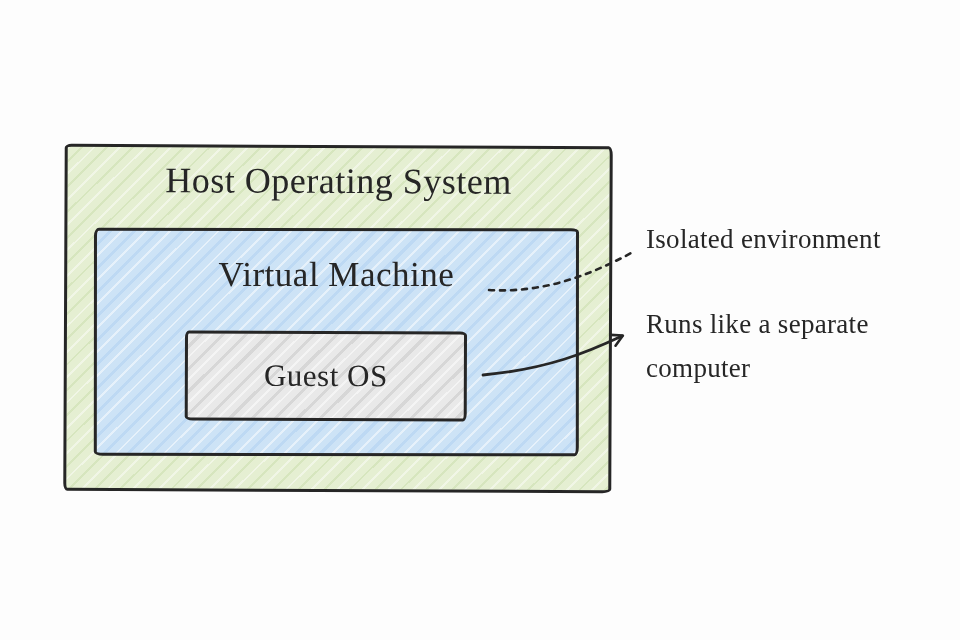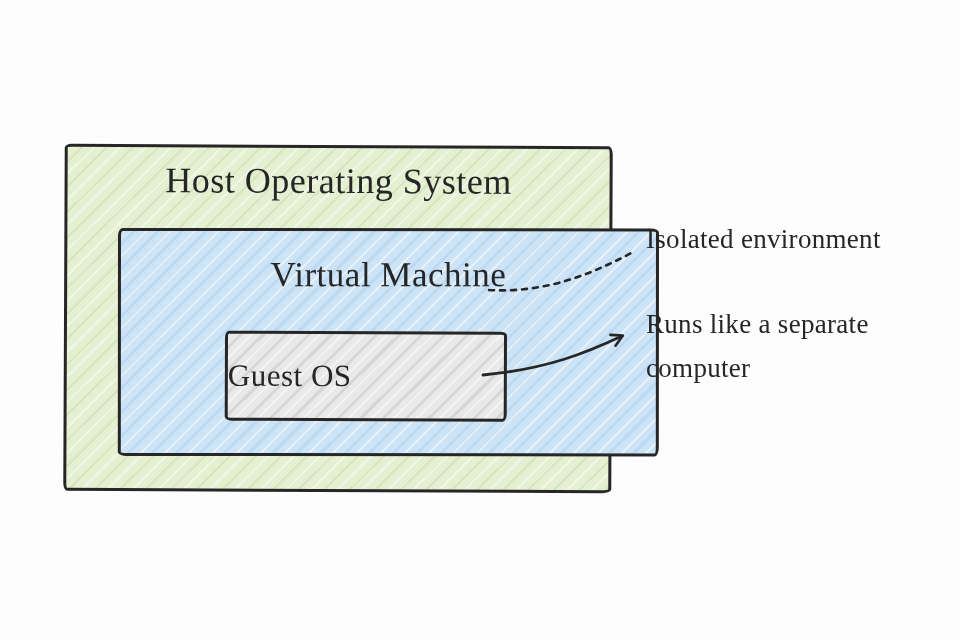--- a/index.html
+++ b/index.html
@@ -21,37 +21,36 @@
     transform:rotate(0.25deg);
     background:
       repeating-linear-gradient(135deg,
         rgba(255,255,255,0.45) 0px, rgba(255,255,255,0.45) 2px,
         rgba(255,255,255,0) 2px, rgba(255,255,255,0) 9px,
         rgba(176,205,138,0.28) 9px, rgba(176,205,138,0.28) 11px,
         rgba(255,255,255,0) 11px, rgba(255,255,255,0) 18px),
       var(--host-fill);
   }
   .box.vm{
-    left:27px;top:80px;width:541px;height:228px;
+    left:27px;top:80px;width:485px;height:228px;
     border-radius:5px 8px 4px 9px / 8px 4px 9px 4px;
     transform:rotate(-0.2deg);
     background:
       repeating-linear-gradient(135deg,
         rgba(255,255,255,0.5) 0px, rgba(255,255,255,0.5) 2px,
         rgba(255,255,255,0) 2px, rgba(255,255,255,0) 8px,
         rgba(160,198,238,0.35) 8px, rgba(160,198,238,0.35) 11px,
         rgba(255,255,255,0) 11px, rgba(255,255,255,0) 17px),
       var(--vm-fill);
-    margin-left: 24px;
   }
   .box.guest{
-    left:104px;top:100px;width:282px;height:90px;
+    left:88px;top:100px;width:282px;height:90px;
     border-radius:4px 7px 4px 8px / 7px 4px 8px 4px;
     transform:rotate(0.15deg);
-    display:flex;align-items:center;
+    display:flex;align-items:center;justify-content:center;
     background:
       repeating-linear-gradient(135deg,
         rgba(255,255,255,0.5) 0px, rgba(255,255,255,0.5) 2px,
         rgba(255,255,255,0) 2px, rgba(255,255,255,0) 8px,
         rgba(150,150,150,0.22) 8px, rgba(150,150,150,0.22) 11px,
         rgba(255,255,255,0) 11px, rgba(255,255,255,0) 16px),
       var(--guest-fill);
   }
   .box-label{letter-spacing:0.5px;white-space:nowrap;}
   .host-label{position:absolute;left:0;right:0;top:12px;text-align:center;font-size:36px;}

